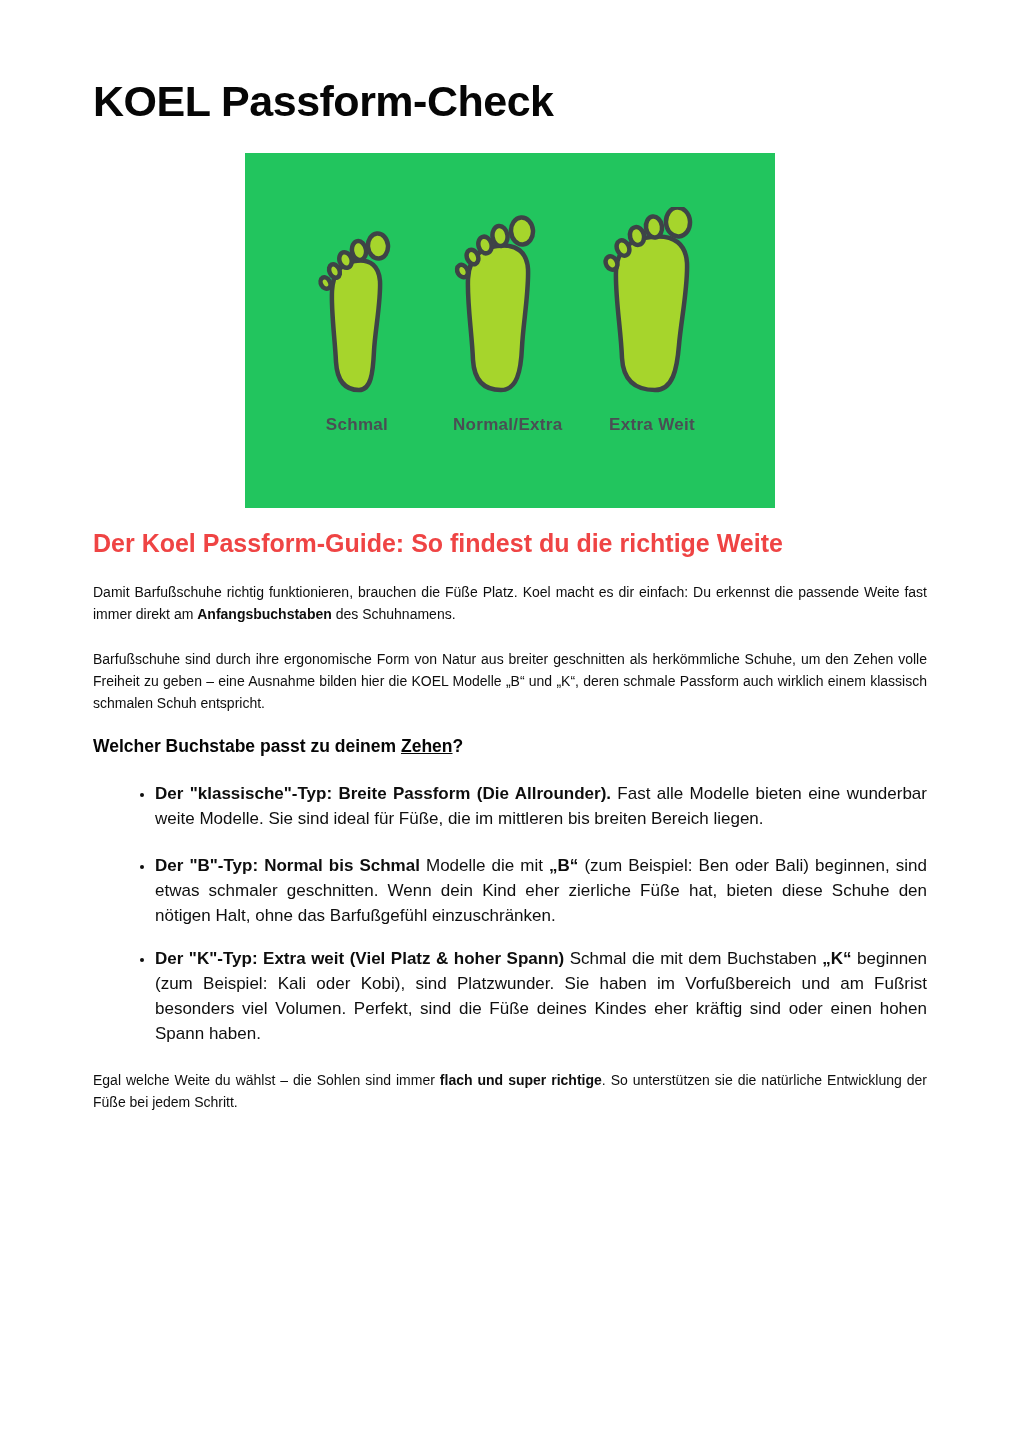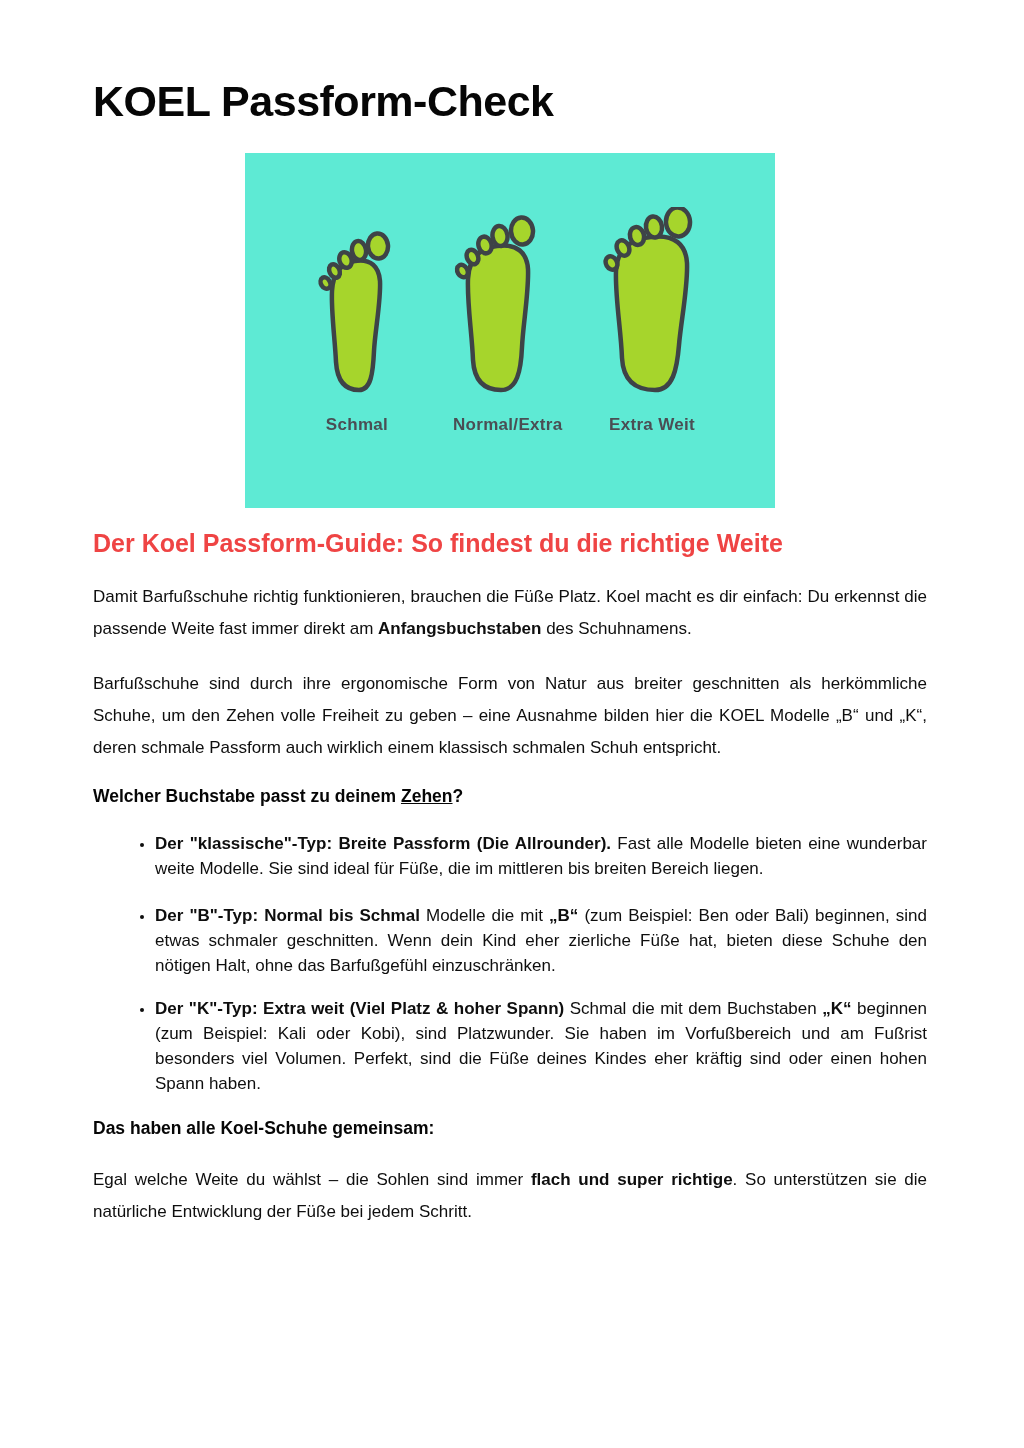--- a/index.html
+++ b/index.html
@@ -25,21 +25,21 @@
     line-height: 50px;
     font-weight: bold;
     letter-spacing: -0.5px;
     margin: 0;
     color: #060606;
   }
   figure.diagram {
     width: 530px;
     height: 355px;
     margin: 27px auto 0 auto;
-    background: #5eead4;
+    background: #22c55e;
     display: block;
     padding: 0;
   }
   .feet-row {
     display: flex;
     justify-content: center;
     align-items: flex-end;
     gap: 56px;
     padding-top: 54px;
     height: 186px;
@@ -67,22 +67,22 @@
   .lbl-2 { width: 92px; }
   .lbl-3 { width: 102px; }
   h2.section-heading {
     font-size: 25px;
     line-height: 30px;
     font-weight: bold;
     margin: 20px 0 0 0;
     color: #ef4444;
   }
   p.body-par {
-    font-size: 17px;
-    line-height: 32px;
+    font-size: 14px;
+    line-height: 22px;
     text-align: justify;
     margin: 23px 0 0 0;
   }
   h3.sub-heading {
     font-size: 17.5px;
     line-height: 25px;
     font-weight: bold;
     margin: 20px 0 0 0;
     color: #060606;
   }
@@ -188,17 +188,16 @@
   <ul class="bullet-list">
     <li><b>Der "klassische"-Typ: Breite Passform (Die Allrounder).</b><span> Fast alle Modelle bieten eine wunderbar weite Modelle. Sie sind ideal für Füße, die im mittleren bis breiten Bereich liegen.</span></li>
   </ul>
 
 
   <ul class="bullet-list">
     <li><b>Der "B"-Typ: Normal bis Schmal</b><span> Modelle die mit </span><b>„B“</b><span> (zum Beispiel: Ben oder Bali) beginnen, sind etwas schmaler geschnitten. Wenn dein Kind eher zierliche Füße hat, bieten diese Schuhe den nötigen Halt, ohne das Barfußgefühl einzuschränken.</span></li>
     <li><b>Der "K"-Typ: Extra weit (Viel Platz &amp; hoher Spann)</b><span> Schmal die mit dem Buchstaben </span><b>„K“</b><span> beginnen (zum Beispiel: Kali oder Kobi), sind Platzwunder. Sie haben im Vorfußbereich und am Fußrist besonders viel Volumen. Perfekt, sind die Füße deines Kindes eher kräftig sind oder einen hohen Spann haben.</span></li>
   </ul>
 
-  <h3 class="sub-heading">Das haben alle Koel-Schuhe gemeinsam:</h3>
 
   <p class="body-par"><span>Egal welche Weite du wählst – die Sohlen sind immer </span><b>flach und super richtige</b><span>. So unterstützen sie die natürliche Entwicklung der Füße bei jedem Schritt.</span></p>
 
 </div>
 
 </body></html>

